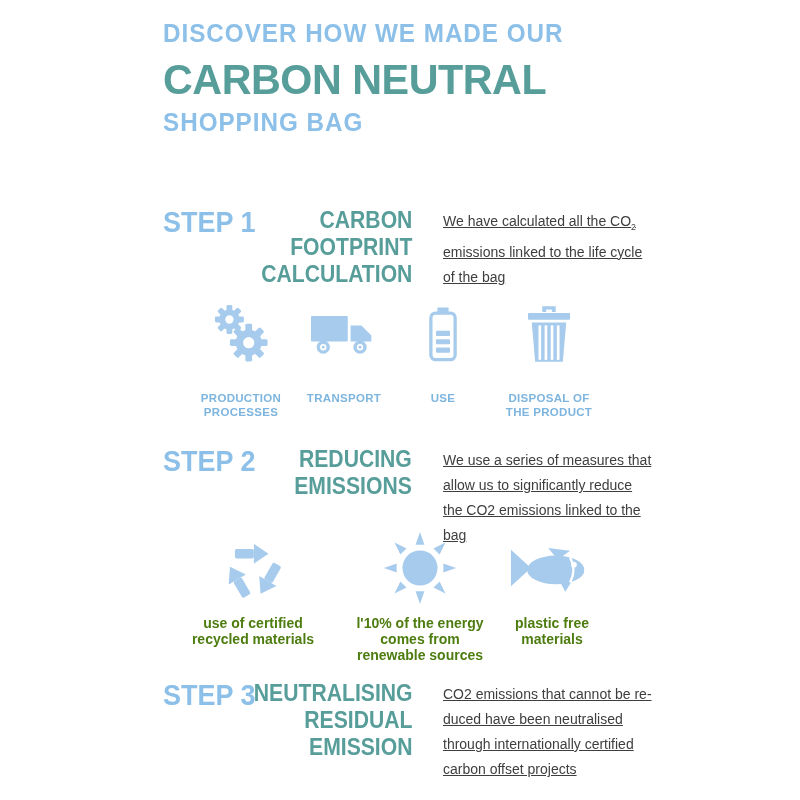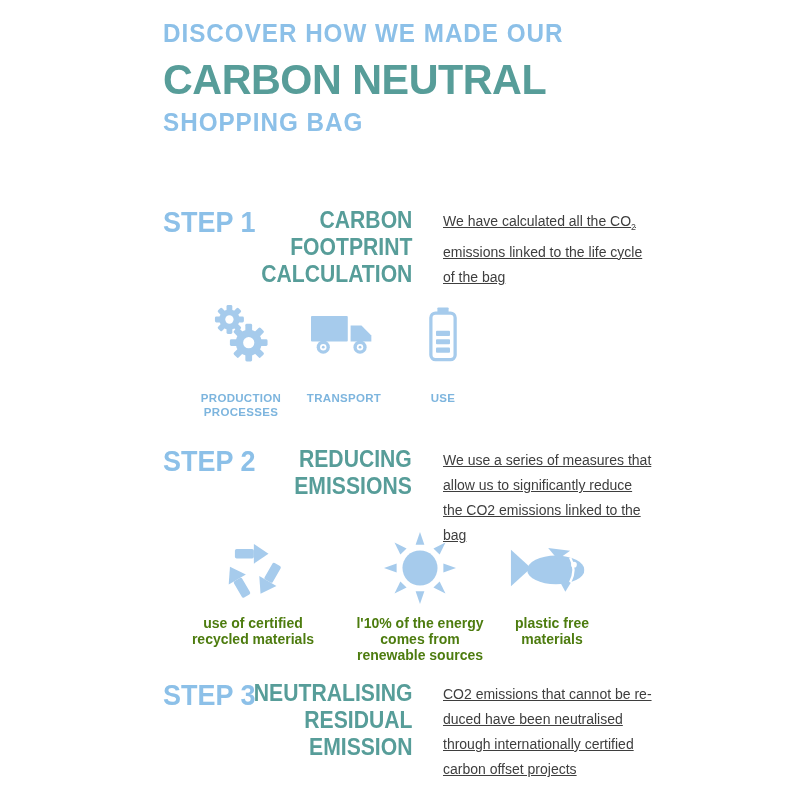--- a/index.html
+++ b/index.html
@@ -142,20 +142,39 @@
         <rect x="9" y="0" width="12" height="6" rx="1" fill="#a6cbec"></rect>
         <rect x="2" y="6" width="26" height="50" rx="5" fill="none" stroke="#a6cbec" stroke-width="3.5"></rect>
         <rect x="7.5" y="25" width="15" height="5.5" rx="1" fill="#a6cbec"></rect>
         <rect x="7.5" y="34" width="15" height="5.5" rx="1" fill="#a6cbec"></rect>
         <rect x="7.5" y="43" width="15" height="5.5" rx="1" fill="#a6cbec"></rect>
       </svg>
     </div>
     <div class="caption-1">USE</div>
   </div>
 
+  <div class="icon-col" style="left:549px; top:0;">
+    <div class="icon-box-1">
+      <svg viewBox="0 0 46 58" width="44" height="56" aria-hidden="true">
+        <g fill="#a6cbec">
+          <path d="M16,0 h14 v6 h-4 V3.5 h-6 V6 h-4 Z"></path>
+          <rect x="1" y="7" width="44" height="7" rx="1"></rect>
+          <path d="M5,17 H41 L37.5,58 H8.5 Z"></path>
+        </g>
+        <g fill="#ffffff">
+          <rect x="12" y="20" width="2.8" height="36"></rect>
+          <rect x="18.4" y="20" width="2.8" height="36"></rect>
+          <rect x="24.8" y="20" width="2.8" height="36"></rect>
+          <rect x="31.2" y="20" width="2.8" height="36"></rect>
+        </g>
+      </svg>
+    </div>
+    <div class="caption-1">DISPOSAL OF
+THE PRODUCT</div>
+  </div>
 </div>
 
 <div class="abs step-row" style="top:445px;">
   <div class="step-label">STEP 2</div>
   <div class="step-heading">REDUCING
 EMISSIONS</div>
   <div class="step-desc">We use a series of measures that
 allow us to significantly reduce
 the CO2 emissions linked to the
 bag</div>

